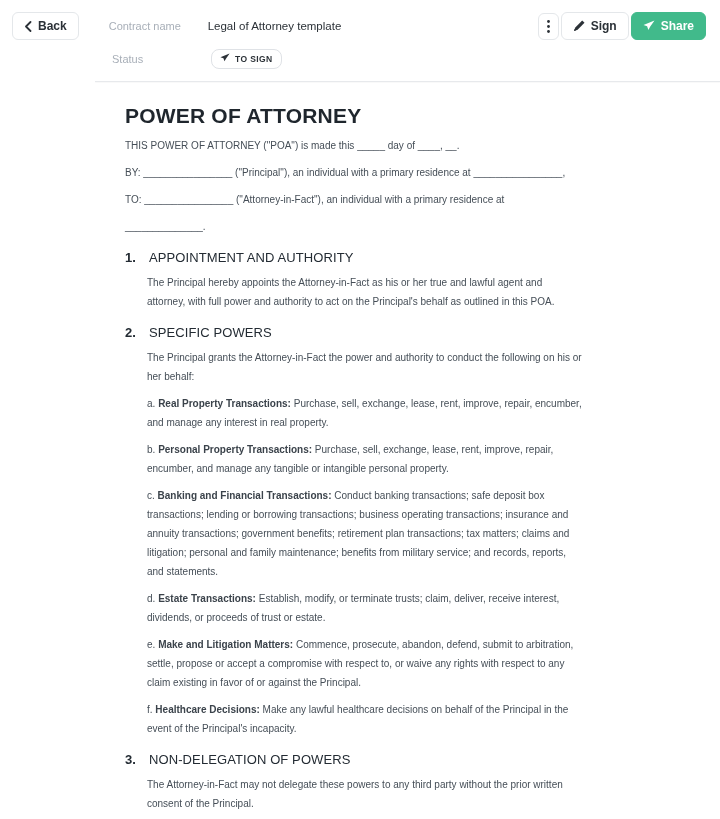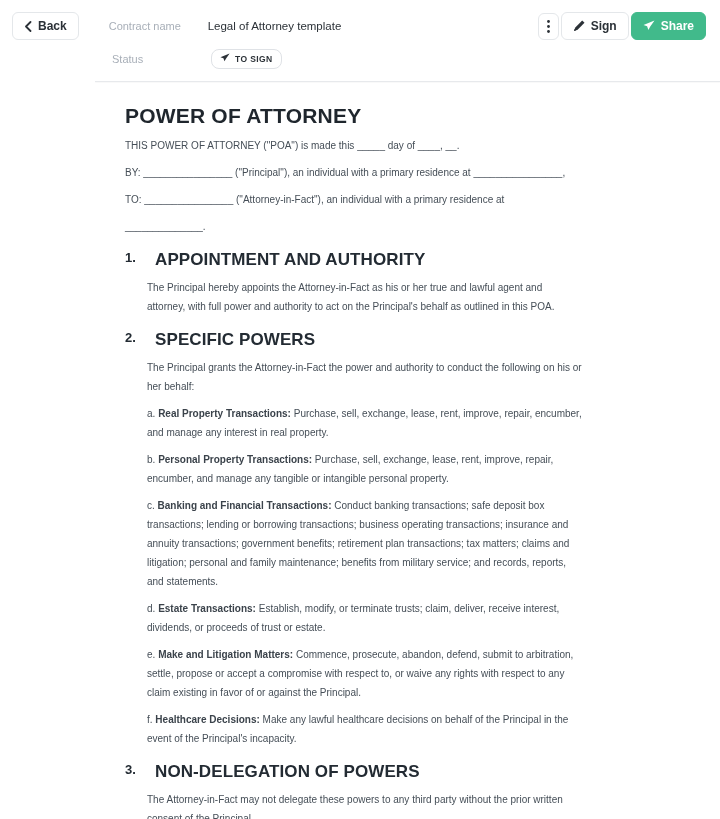--- a/index.html
+++ b/index.html
@@ -32,21 +32,21 @@
 
   
   .doc { padding: 22px 0 0 125px; width: 590px; }
   .doc h1 { font-size: 21px; font-weight: 700; color: #1f262d; letter-spacing: 0.2px;
     margin-bottom: 8px; }
   .doc p { font-size: 10px; line-height: 19px; color: #454e57; margin: 0 0 8px;
     width: 458px; }
   .section { margin-top: 14px; position: relative; padding-left: 22px; }
   .section .num { position: absolute; left: 0; top: 0; font-size: 13px; font-weight: 700;
     color: #232b33; }
-  .section h2 { font-size: 17px; font-weight: 700; color: #232b33; margin: 0 8px 8px;
+  .section h2 { font-size: 13px; font-weight: 400; color: #232b33; margin: 0 2px 8px;
     letter-spacing: 0.1px; }
   .section p { width: 436px; }
   .doc p b { color: #3b434b; }
 </style>
 </head>
 <body>
 
 <div class="topbar">
   <div class="row1">
     <button class="btn">

